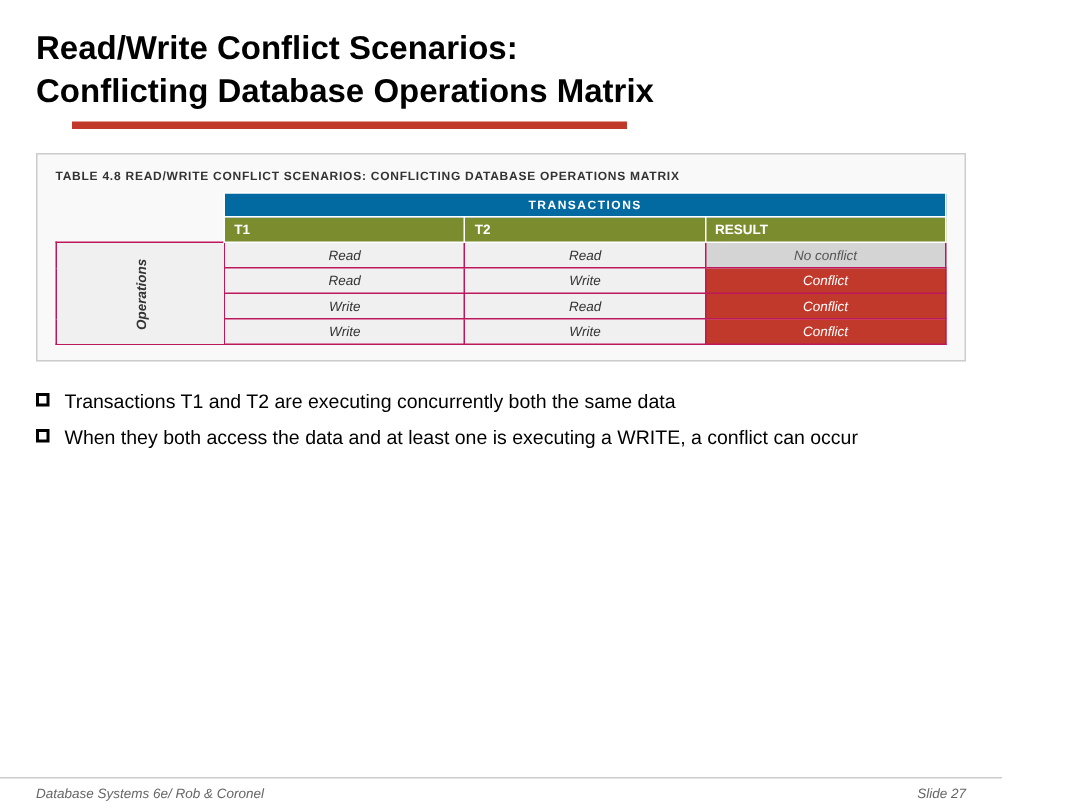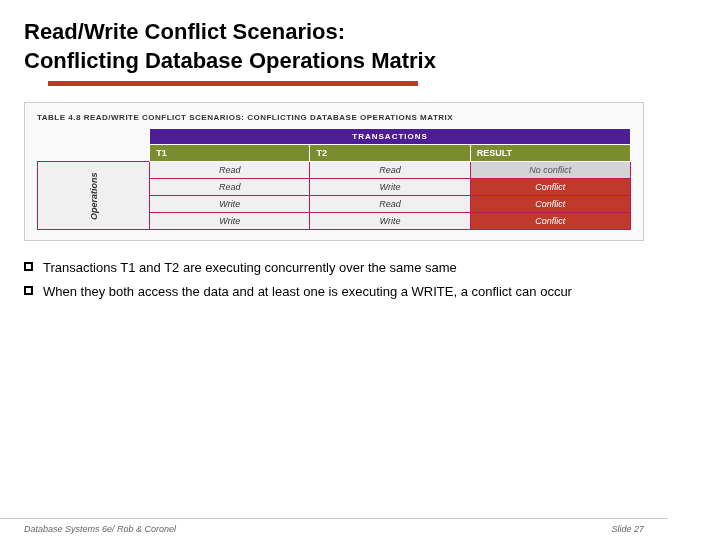--- a/index.html
+++ b/index.html
@@ -67,21 +67,21 @@
     }
 
     .matrix-table {
       width: 100%;
       border-collapse: collapse;
       font-size: 9px;
     }
 
     
     .transactions-header td {
-      background: #4c1d95;
+      background: #0369a1;
       color: #ffffff;
       text-align: center;
       font-weight: bold;
       font-size: 8px;
       letter-spacing: 1px;
       padding: 3px 4px;
       border: 1px solid #ffffff;
     }
 
     .transactions-header td.empty-cell {
@@ -250,21 +250,21 @@
             <td>Write</td>
             <td class="result-conflict">Conflict</td>
           </tr>
         </tbody>
       </table>
     </div>
 
     <div class="bullets">
       <div class="bullet-item">
         <span class="bullet-square"></span>
-        <span>Transactions T1 and T2 are executing concurrently over the same same</span>
+        <span>Transactions T1 and T2 are executing concurrently both the same data</span>
       </div>
       <div class="bullet-item">
         <span class="bullet-square"></span>
         <span>When they both access the data and at least one is executing a WRITE, a conflict can occur</span>
       </div>
     </div>
 
   </div>
 
   <div class="footer">

